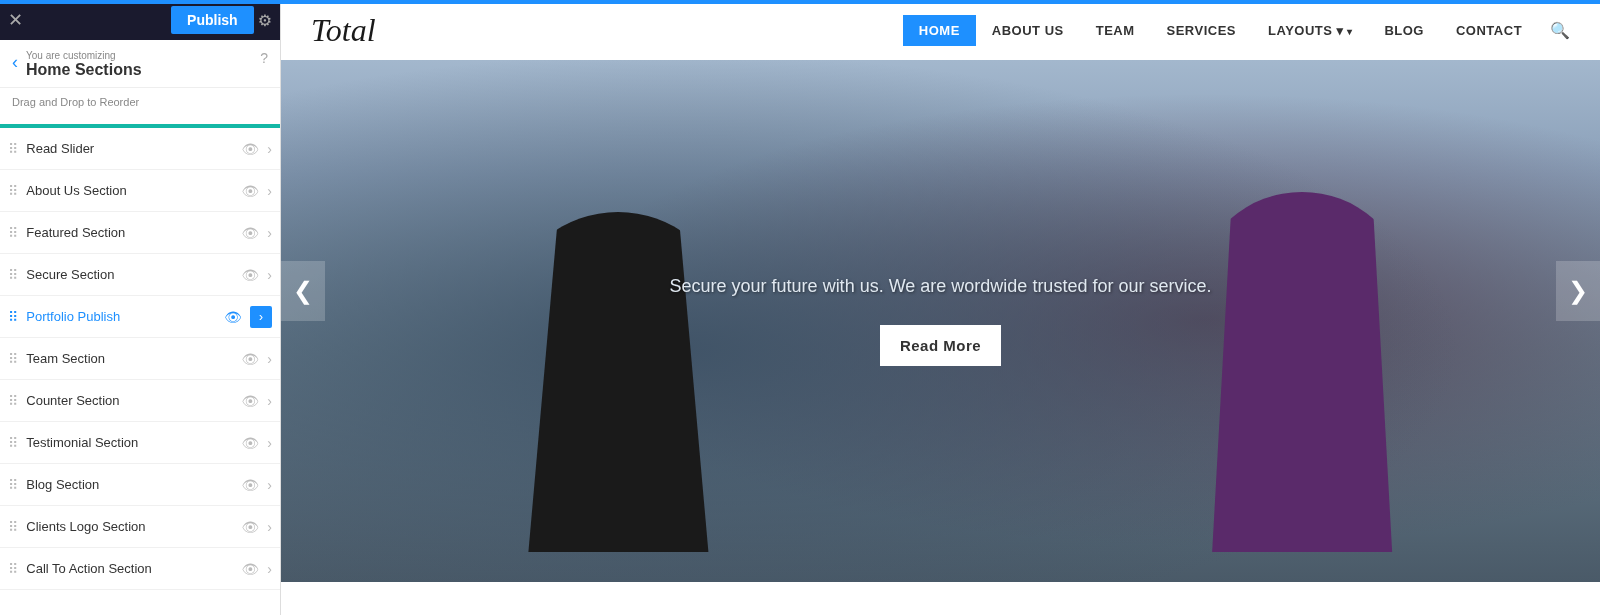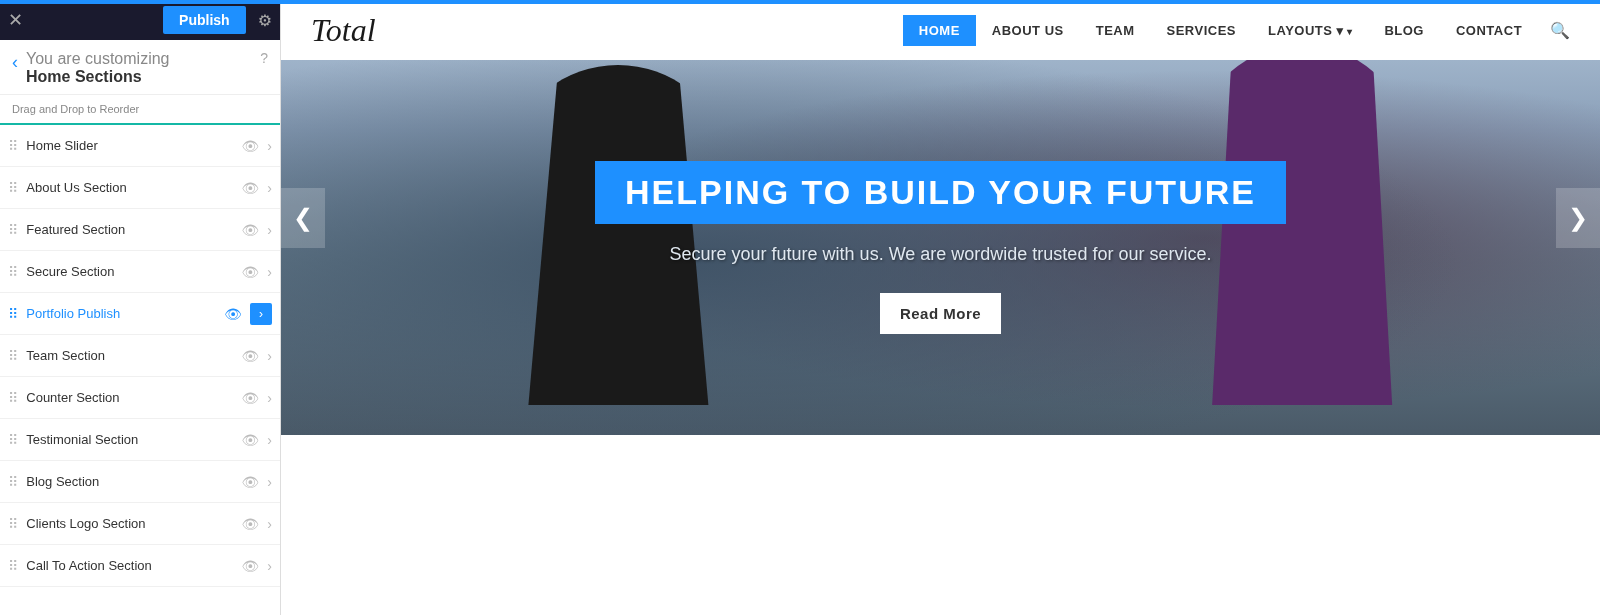--- a/index.html
+++ b/index.html
@@ -53,41 +53,41 @@
       border: none;
       color: #aaa;
       font-size: 16px;
       cursor: pointer;
       margin-left: 4px;
     }
 
     .publish-area {
       display: flex;
       align-items: center;
-      gap: 8px;
+      gap: 0;
     }
 
     #sidebar-header {
       padding: 10px 12px 8px 12px;
       border-bottom: 1px solid #eee;
       flex-shrink: 0;
       display: flex;
       align-items: flex-start;
     }
 
     .back-arrow {
       color: #1e90ff;
       font-size: 18px;
       cursor: pointer;
       margin-right: 8px;
       margin-top: 2px;
     }
 
     .customizing-text {
-      font-size: 16px;
+      font-size: 10px;
       color: #888;
       display: block;
     }
 
     .sections-title {
       font-size: 16px;
       font-weight: bold;
       color: #333;
       display: block;
     }
@@ -95,22 +95,22 @@
     .help-icon {
       margin-left: auto;
       color: #aaa;
       font-size: 14px;
       cursor: pointer;
     }
 
     .drag-hint {
       font-size: 11px;
       color: #888;
-      padding: 8px 12px 8px 12px;
-      border-bottom: 2px solid #14b8a6;
+      padding: 8px 12px 16px 12px;
+      border-bottom: 4px solid #14b8a6;
       flex-shrink: 0;
     }
 
     #sidebar-list {
       flex: 1;
       overflow-y: auto;
     }
 
     .section-item {
       display: flex;
@@ -173,21 +173,21 @@
       display: flex;
       align-items: center;
       justify-content: center;
       border-radius: 2px;
       font-size: 12px;
     }
 
     
     #main-content {
       flex: 1;
-      height: 435px;
+      height: 582px;
       overflow: hidden;
       position: relative;
     }
 
     
     #site-nav {
       height: 60px;
       background: #fff;
       display: flex;
       align-items: center;
@@ -403,21 +403,21 @@
       <span class="sections-title">Home Sections</span>
     </div>
     <span class="help-icon">?</span>
   </div>
 
   <div class="drag-hint">Drag and Drop to Reorder</div>
 
   <div id="sidebar-list">
   <div class="section-item">
         <span class="drag-handle">⠿</span>
-        <span class="section-label">Home Slider</span>
+        <span class="section-label">Read Slider</span>
         <span class="eye-icon">👁</span>
         <span class="chevron-right">›</span>
       </div>
       <div class="section-item">
         <span class="drag-handle">⠿</span>
         <span class="section-label">About Us Section</span>
         <span class="eye-icon">👁</span>
         <span class="chevron-right">›</span>
       </div>
       <div class="section-item">
@@ -494,23 +494,20 @@
   </div>
 
   <div id="hero">
     <div class="hero-bg"></div>
     <div class="hero-photo-sim"></div>
 
     <div class="person-left"></div>
     <div class="person-right"></div>
 
     <div class="hero-center-content">
-      <div class="hero-title-box">
-        <h1 class="hero-title">HELPING TO BUILD YOUR FUTURE</h1>
-      </div>
       <p class="hero-subtitle">Secure your future with us. We are wordwide trusted for our service.</p>
       <button class="hero-btn">Read More</button>
     </div>
 
     <button class="hero-arrow hero-arrow-left">❮</button>
     <button class="hero-arrow hero-arrow-right">❯</button>
   </div>
 </div>
 
 </body></html>

